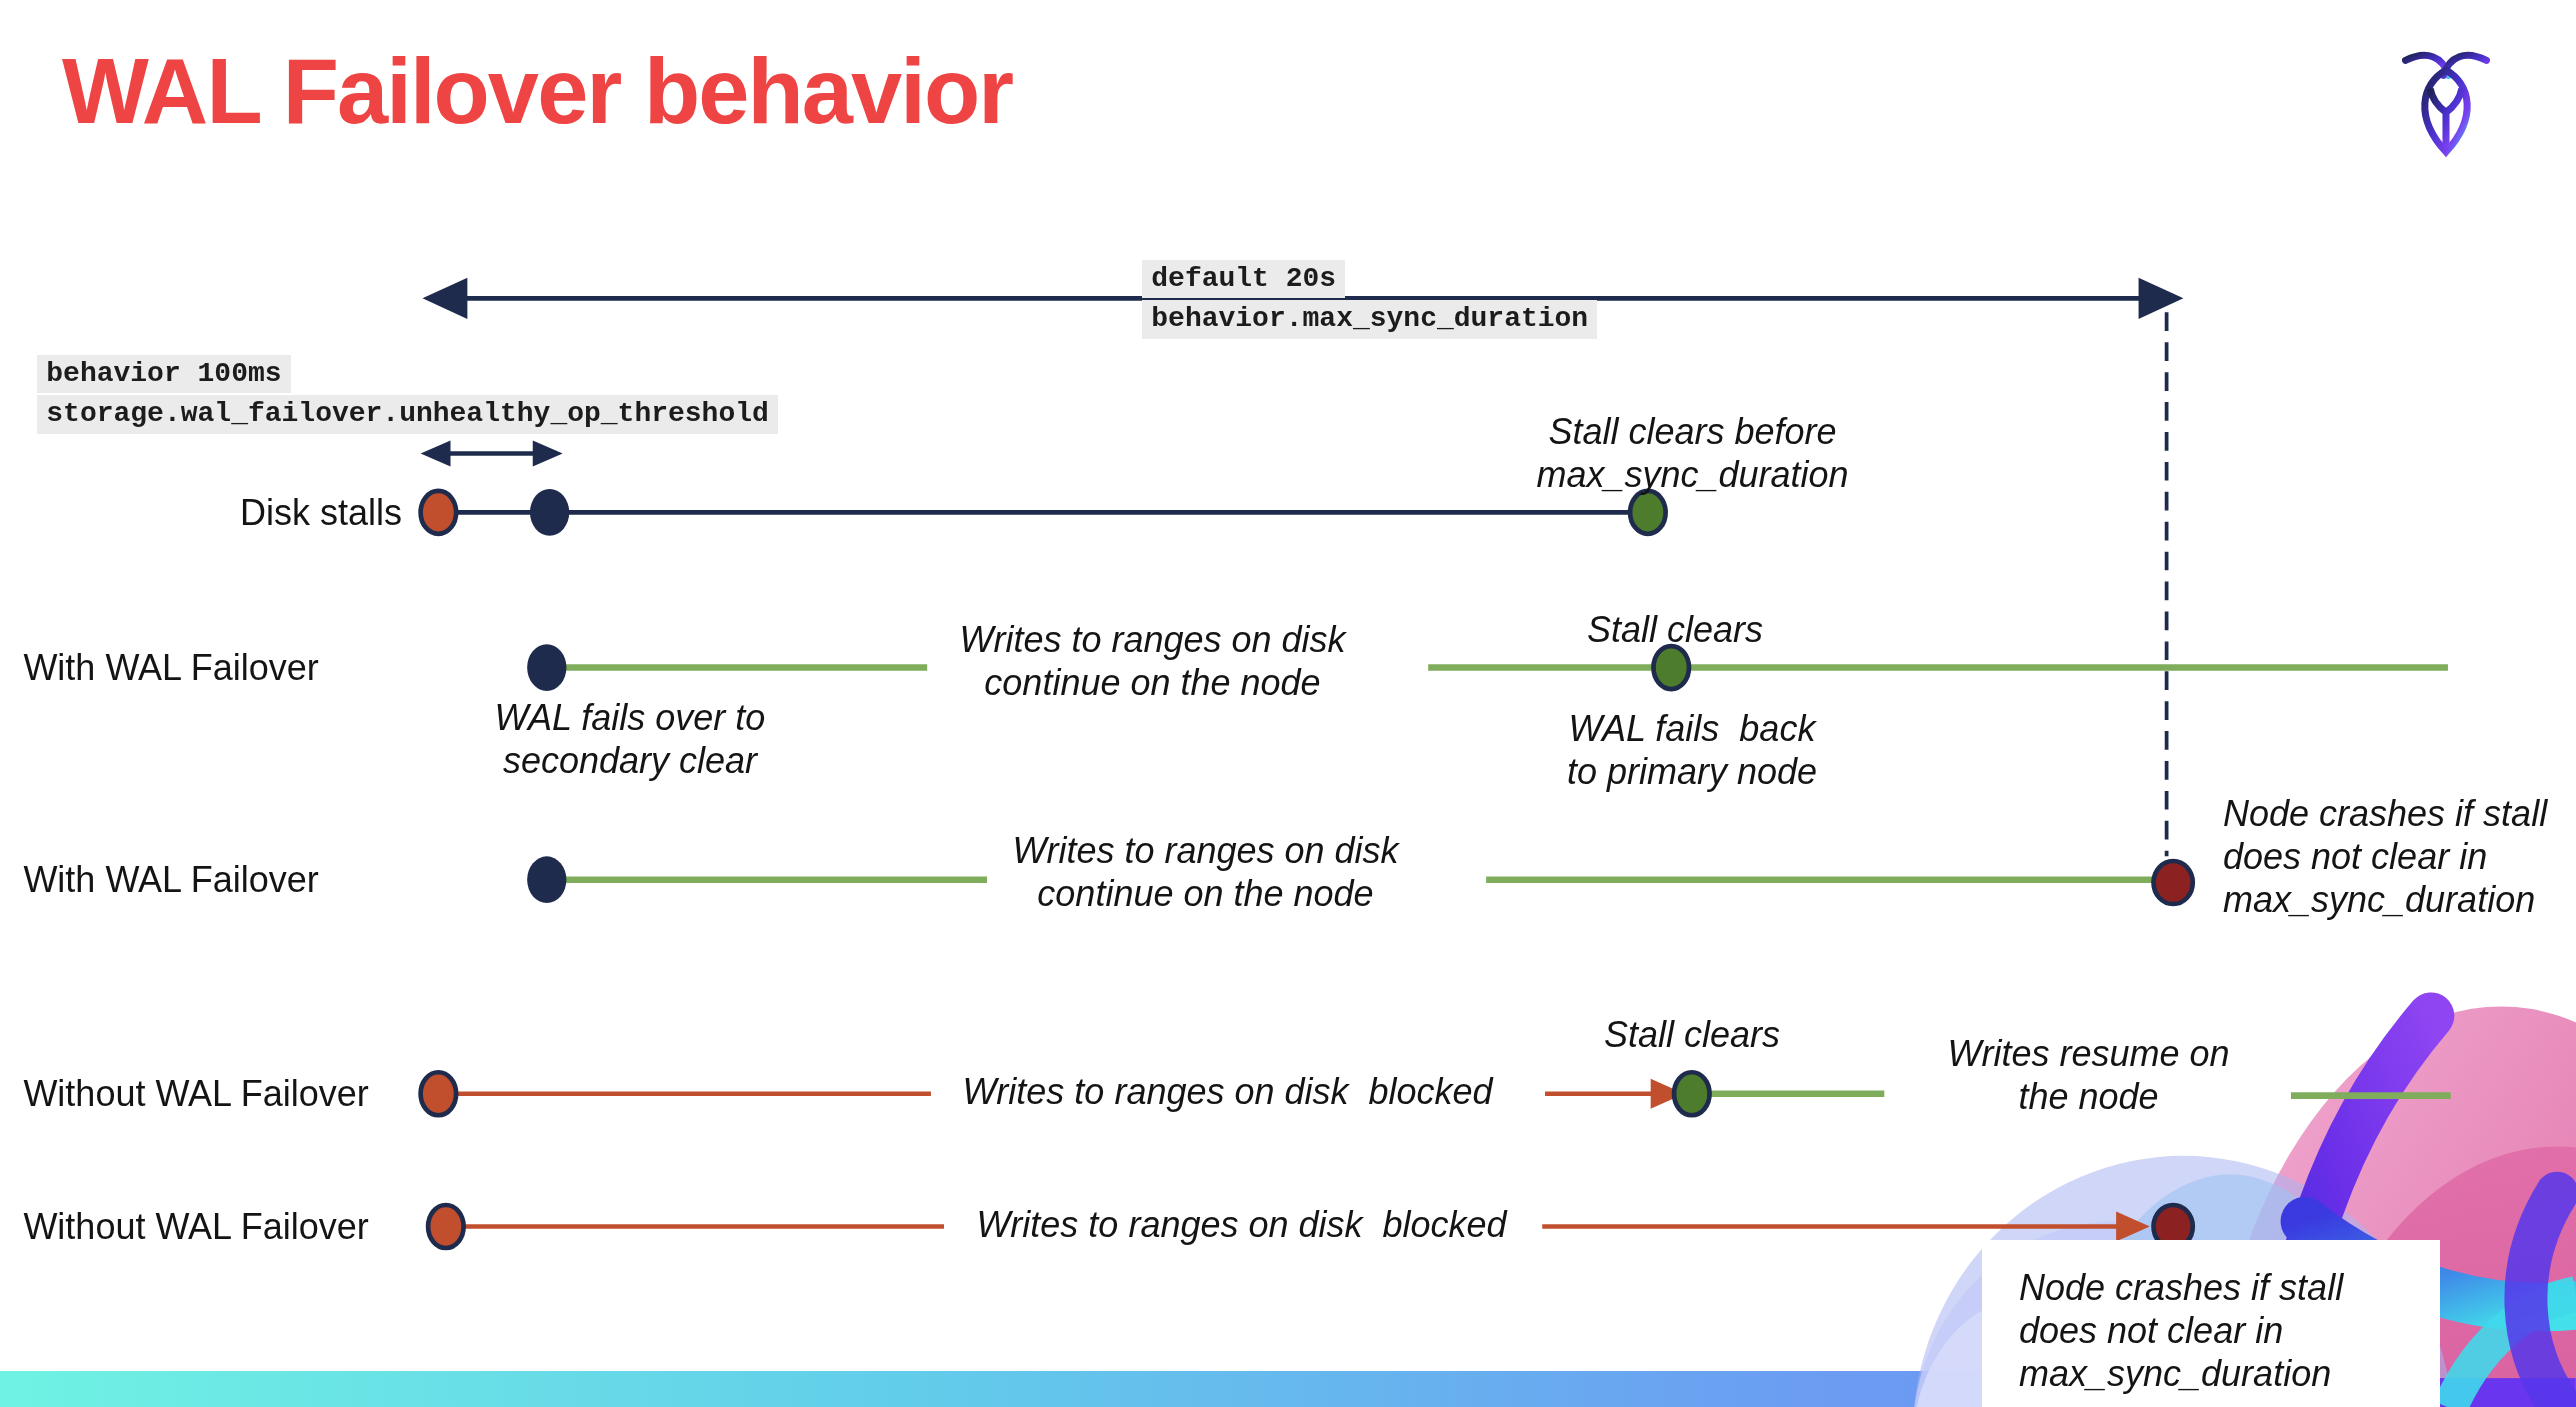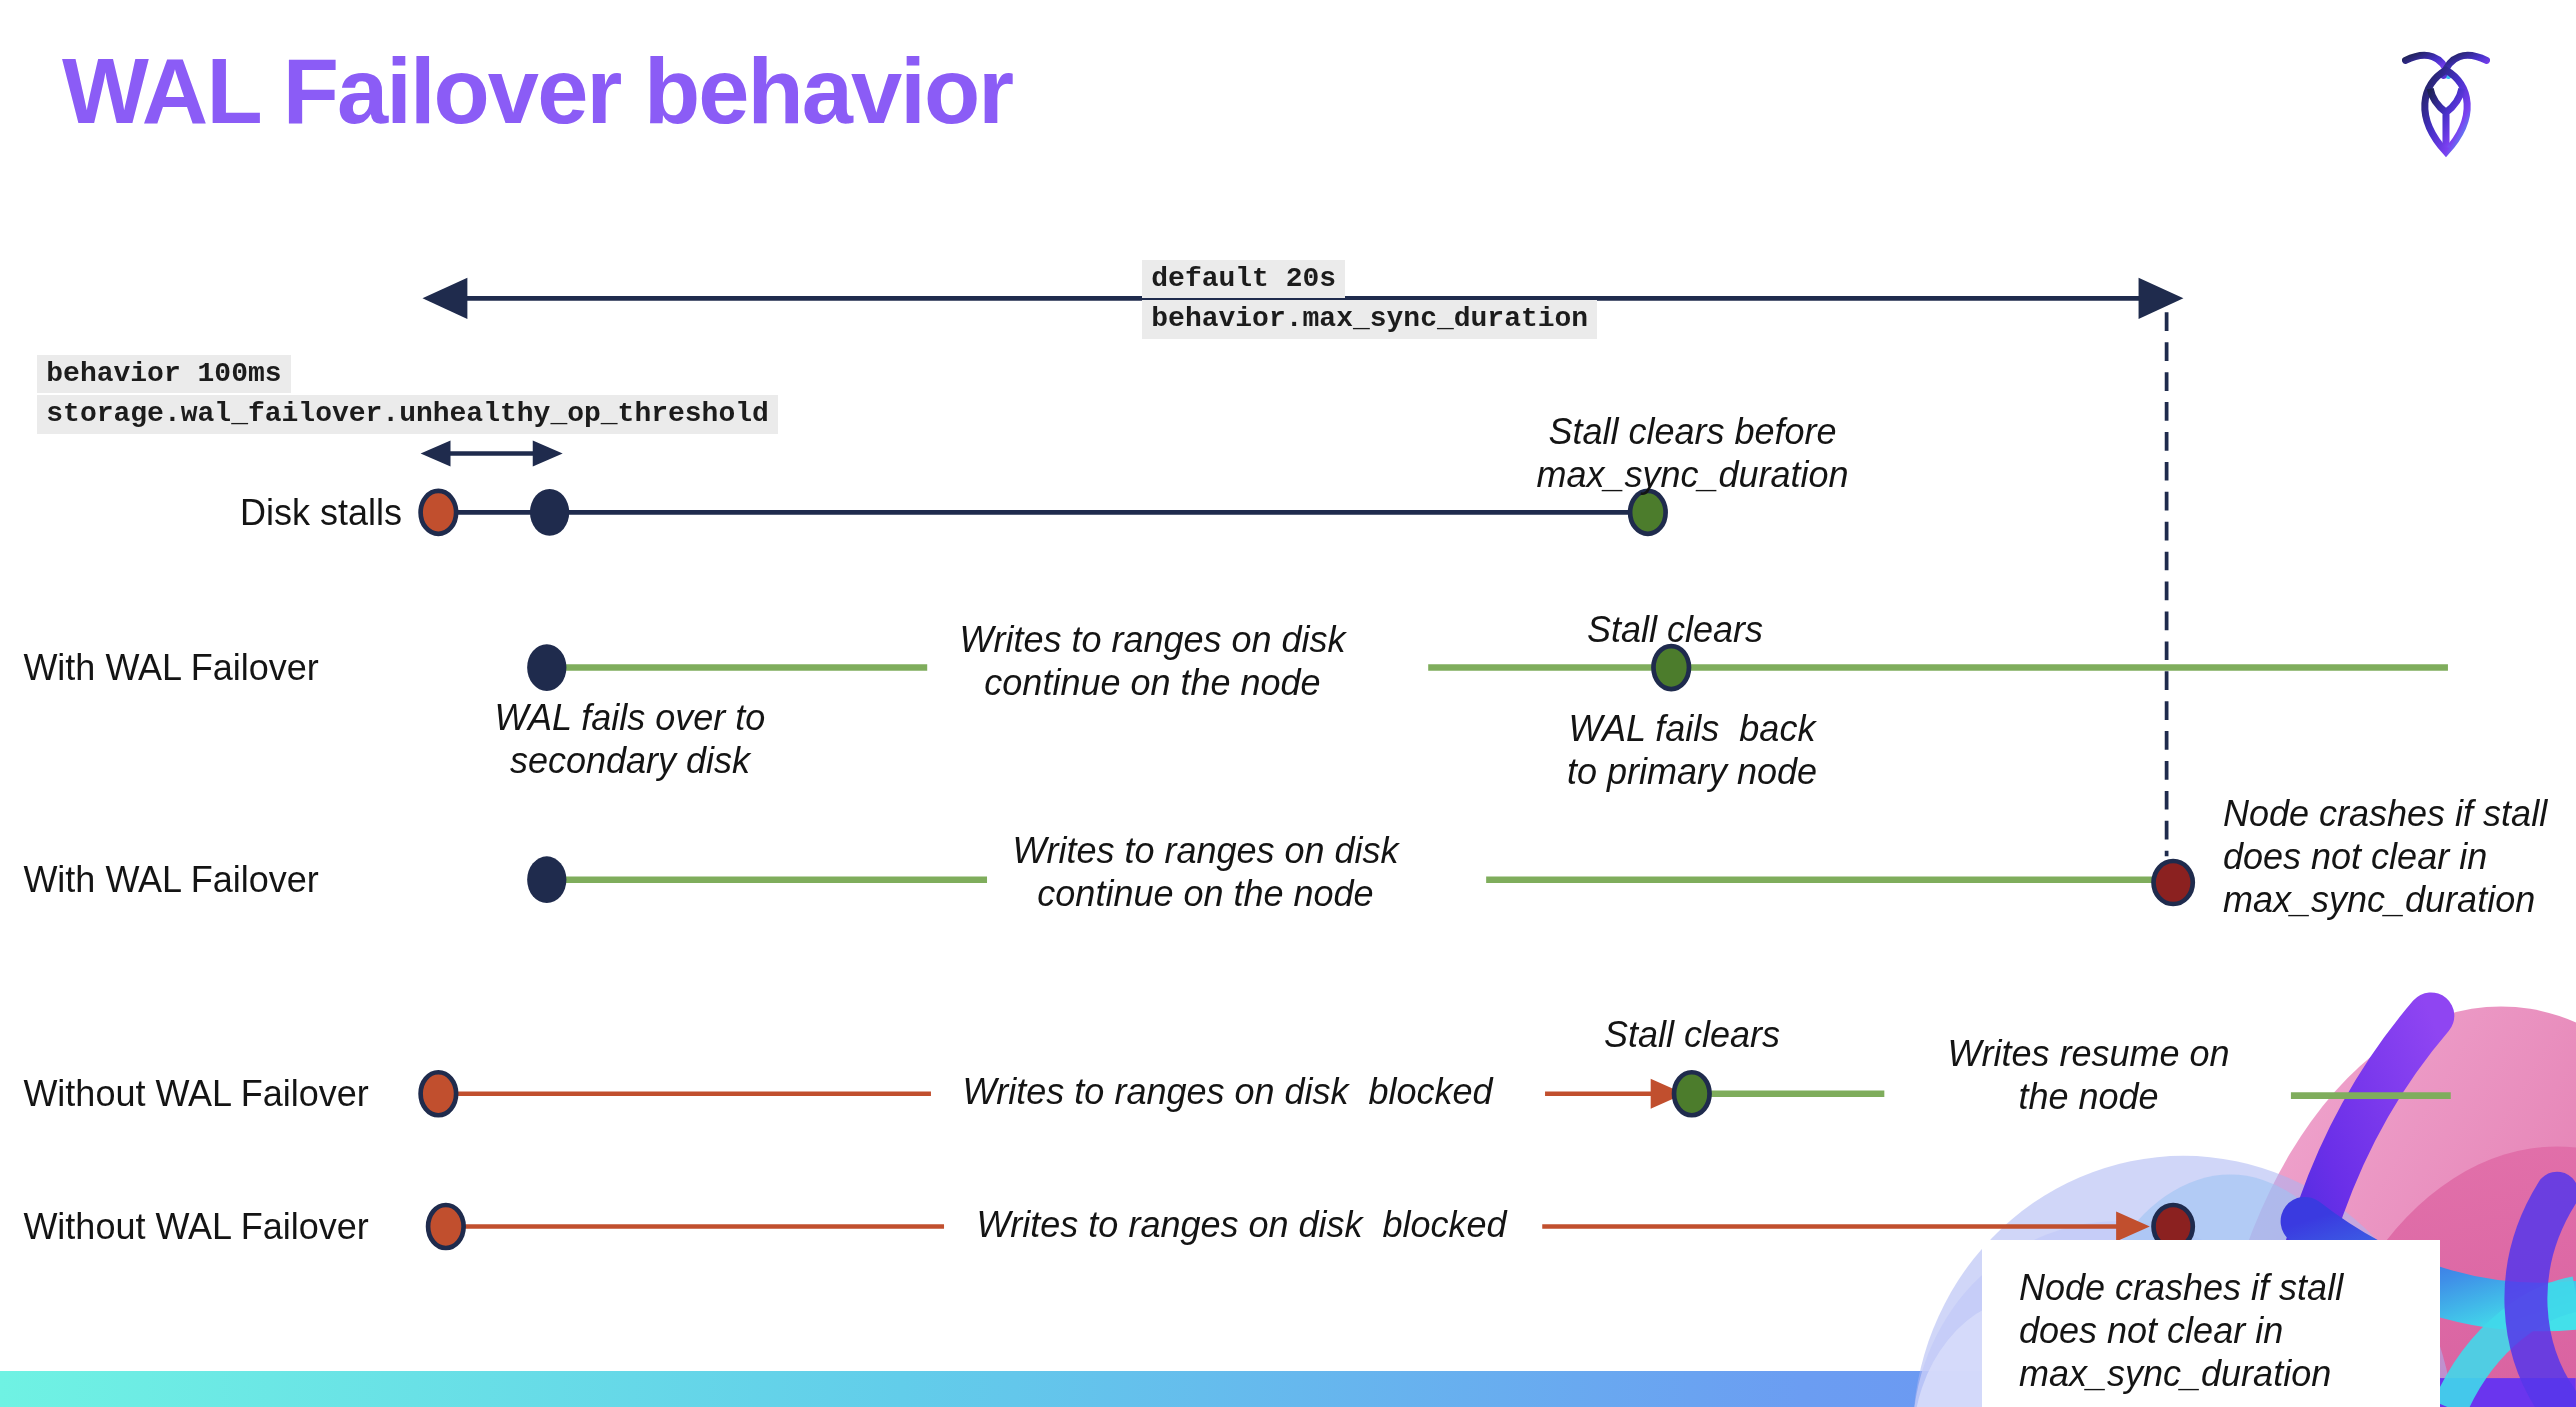--- a/index.html
+++ b/index.html
@@ -1,19 +1,19 @@
 <!DOCTYPE html>
 <html style="font-size:15px"><head>
 <meta charset="utf-8">
 <style>
   html,body{margin:0;padding:0;background:#ffffff;}
   #page{position:relative;width:2576px;height:1408px;background:#ffffff;overflow:hidden;
         font-family:"Liberation Sans",sans-serif;color:#141414;}
   .title{position:absolute;left:62px;top:39px;font-size:92px;font-weight:700;
-         letter-spacing:-1.9px;color:#8b5cf6;}
+         letter-spacing:-1.9px;color:#ef4444;}
   .logo{position:absolute;left:2402px;top:47px;width:88px;height:114px;}
   .mono-group{position:absolute;z-index:5;}
   .mono-group span{display:table;font-family:"Liberation Mono","DejaVu Sans Mono",monospace;
          font-size:28px;color:#1c1c1c;background:#ebebeb;padding:2.8px 9.3px 4.7px 9.3px;margin-bottom:1.9px;font-weight:bold;}
   .ann{position:absolute;font-size:36px;line-height:43px;text-align:center;
        white-space:pre-wrap;color:#141414;z-index:5;font-style:italic;}
   .ann.left{text-align:left;}
   .row-label{position:absolute;font-size:36px;line-height:45px;color:#141414;z-index:5;}
   .row-label.right{text-align:right;}
   #timeline{position:absolute;left:0;top:0;z-index:2;pointer-events:none;}
@@ -137,21 +137,21 @@
     <span>behavior 100ms</span>
     <span>storage.wal_failover.unhealthy_op_threshold</span>
   </div>
 
   <div class="row-label right" style="left:168px;top:490px;width:234px;">Disk stalls</div>
   <div class="ann" style="left:1496px;top:410px;width:393px;">Stall clears before
 max_sync_duration</div>
 
   <div class="row-label" style="left:23.4px;top:645px;width:336px;">With WAL Failover</div>
   <div class="ann" style="left:443px;top:696px;width:374px;">WAL fails over to
-secondary disk</div>
+secondary clear</div>
   <div class="ann" style="left:942px;top:618px;width:421px;">Writes to ranges on disk
 continue on the node</div>
   <div class="ann" style="left:1535px;top:608px;width:280px;">Stall clears</div>
   <div class="ann" style="left:1533px;top:707px;width:318px;">WAL fails  back
 to primary node</div>
 
   <div class="row-label" style="left:23.4px;top:857px;width:336px;">With WAL Failover</div>
   <div class="ann" style="left:995px;top:829px;width:421px;">Writes to ranges on disk
 continue on the node</div>
   <div class="ann left" style="left:2223px;top:792px;width:355px;">Node crashes if stall

